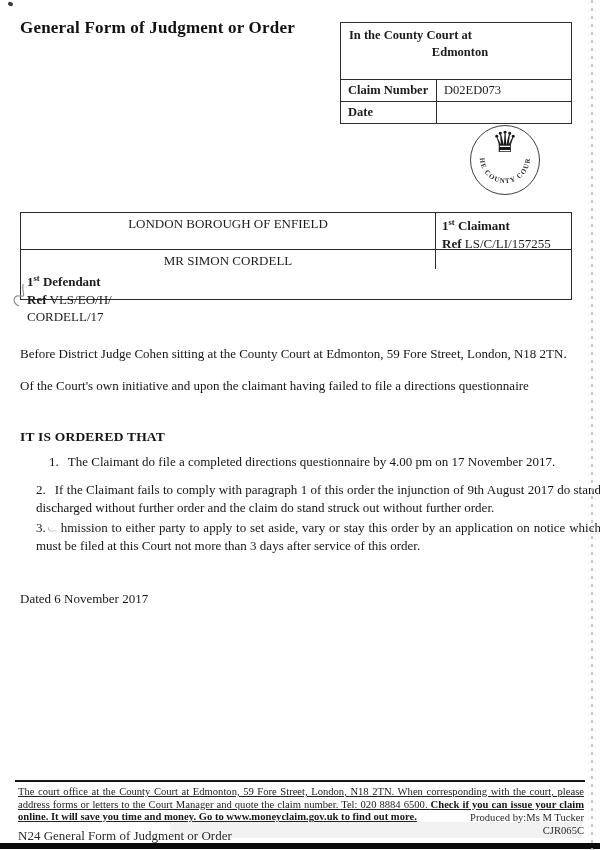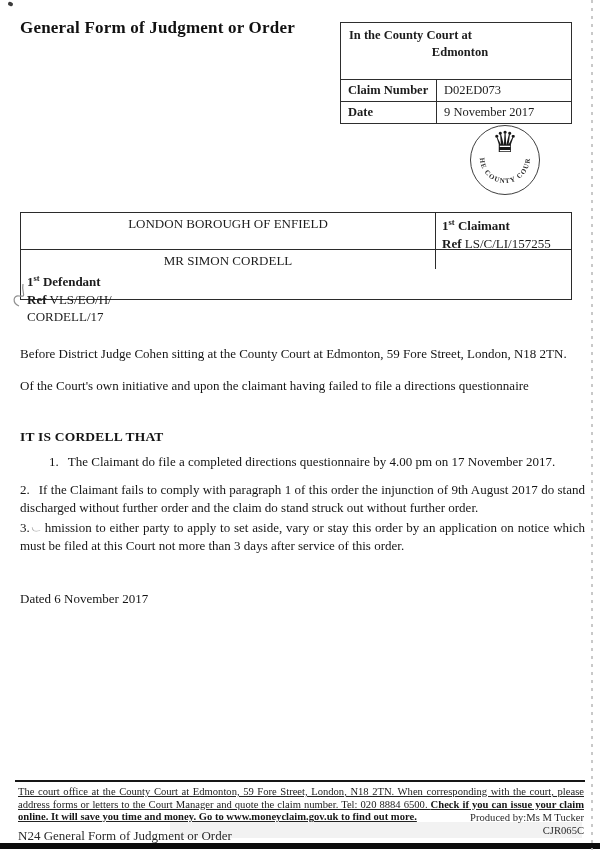--- a/index.html
+++ b/index.html
@@ -55,21 +55,21 @@
   }
   .p-role{flex:1;font-size:13px;line-height:17.5px;padding:1px 2px 2px 6px;}
   .p-role .role{font-weight:bold;}
   .p-role sup{font-size:8.5px;font-weight:bold;}
   .p-role .reflbl{font-weight:bold;}
   .r1{height:36px;}
   .r2{height:49px;flex-direction:column;}
 
   
   .bodytext{position:absolute;left:20px;width:565px;font-size:13px;line-height:18px;color:#151515;}
-  .just{text-align:justify;}
+  .just{text-align:justify;margin-left:16px;}
   .pnum{margin-right:9px;}
   .ordered{font-weight:bold;font-size:13.5px;letter-spacing:.2px;}
   .smudge-gap{
     display:inline-block;width:15px;height:10px;position:relative;
   }
   .smudge-gap::before{
     content:"";position:absolute;left:2px;top:4px;width:7px;height:5px;
     border-left:1px solid #9a9a9a;border-bottom:1px solid #b5b5b5;border-radius:0 0 0 70%;
     transform:rotate(-14deg);opacity:.8;
   }
@@ -109,21 +109,20 @@
     <div class="head">
       <span>In the County Court at</span>
       <div class="cname">Edmonton</div>
     </div>
     <div class="cb-row">
       <div class="lbl">Claim Number</div>
       <div class="val">D02ED073</div>
     </div>
     <div class="cb-row">
       <div class="lbl">Date</div>
-      <div class="val">9 November 2017</div>
     </div>
   </div>
 
   <div class="seal">
     <div class="crown">♛</div>
     <svg width="68" height="68" viewBox="0 0 68 68">
       <path id="sealArc" d="M 9,32 A 25,25 0 0 0 59,32" fill="none"></path>
       <text text-anchor="middle">
         <textPath href="#sealArc" startOffset="50%">THE COUNTY COURT</textPath>
       </text>
@@ -148,21 +147,21 @@
     </div>
   </div>
 
   <svg class="scan-hook" width="34" height="28" viewBox="0 0 34 28">
     <path d="M 14,1 C 12,11 19,14 10,13 C 4,12 3,20 10,23" stroke="#8f8f8f" stroke-width="1.2" fill="none"></path>
   </svg>
 
   <div class="bodytext" style="top:345px;">Before District Judge Cohen sitting at the County Court at Edmonton, 59 Fore Street, London, N18 2TN.</div>
   <div class="bodytext" style="top:377px;">Of the Court's own initiative and upon the claimant having failed to file a directions questionnaire</div>
 
-  <div class="bodytext ordered" style="top:428px;">IT IS CORDELL THAT</div>
+  <div class="bodytext ordered" style="top:428px;">IT IS ORDERED THAT</div>
 
   <div class="bodytext" style="top:453px;margin-left:29px;">
     <span class="pnum">1.</span><span>The Claimant do file a completed directions questionnaire by 4.00 pm on 17 November 2017.</span>
   </div>
 
   <div class="bodytext just" style="top:481px;">
     <span class="pnum">2.</span><span>If the Claimant fails to comply with paragraph 1 of this order the injunction of 9th August 2017 do stand discharged without further order and the claim do stand struck out without further order.</span>
   </div>
 
   <div class="bodytext just" style="top:519px;">

